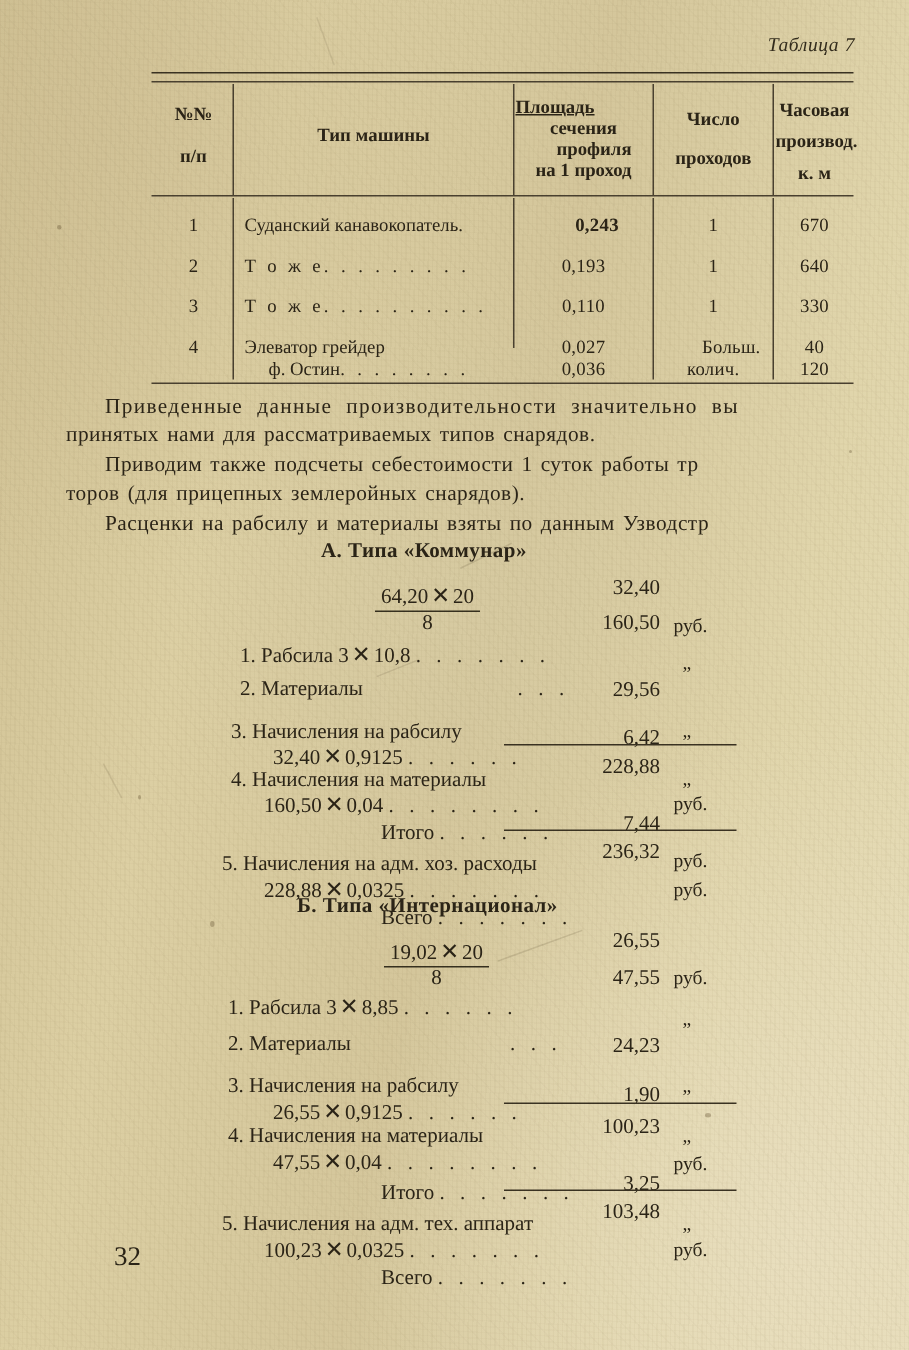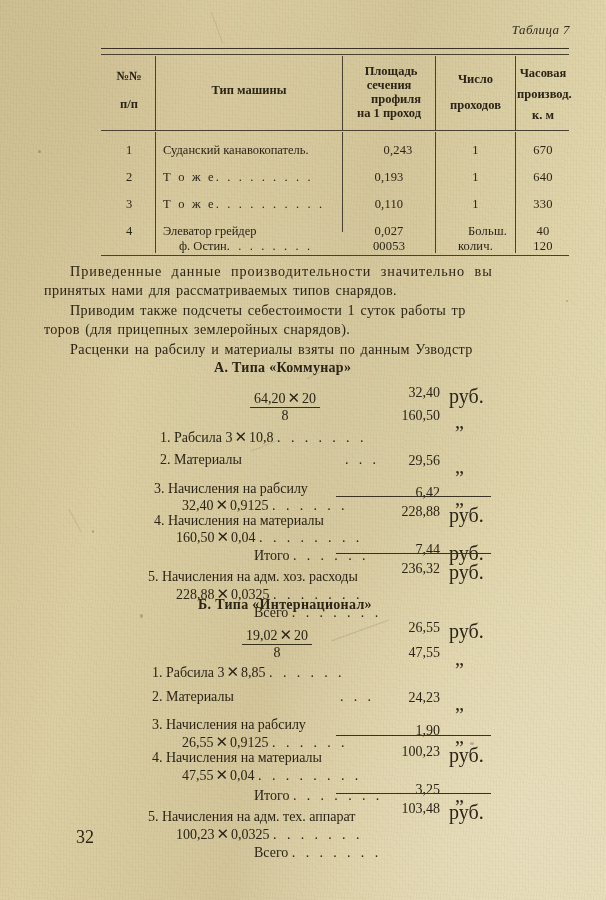--- a/index.html
+++ b/index.html
@@ -122,22 +122,23 @@
   .dots { letter-spacing: 3.4px; }
   .val {
     position: absolute;
     font-size: 14px;
     text-align: right;
     width: 70px;
     color: #2b2417;
   }
   .unit {
     position: absolute;
-    font-size: 20px;
-    color: #2b2417;
+    font-size: 13px;
+    color: #2b2417;
+    margin-top: 24px;
   }
   .times { font-size: 15px; padding: 0 2px; }
 
   
   .frac {
     position: absolute;
     display: inline-block;
     text-align: center;
     font-size: 14px;
     line-height: 15px;
@@ -189,55 +190,55 @@
       <div class="vrule" style="left:414px; top:8px; height:74px;"></div>
       <div class="vrule" style="left:54px;  top:84px; height:121px;"></div>
       <div class="vrule" style="left:241px; top:84px; height:100px;"></div>
       <div class="vrule" style="left:334px; top:84px; height:121px;"></div>
       <div class="vrule" style="left:414px; top:84px; height:121px;"></div>
 
       <div class="cellhdr" style="left:6px;  top:21px; width:44px;">№№</div>
       <div class="cellhdr" style="left:6px;  top:49px; width:44px;">п/п</div>
       <div class="cellhdr" style="left:56px; top:35px; width:184px;">Тип машины</div>
 
-      <div class="cellhdr" style="left:254px; top:16px; width:72px;">Площадь</div>
+      <div class="cellhdr" style="left:233px; top:16px; width:72px;text-decoration:underline;">Площадь</div>
       <div class="cellhdr" style="left:243px; top:30px; width:90px;">сечения</div>
       <div class="cellhdr" style="left:243px; top:44px; width:104px;">профиля</div>
       <div class="cellhdr" style="left:243px; top:58px; width:90px;">на 1 проход</div>
 
       <div class="cellhdr" style="left:336px; top:24px; width:77px;">Число</div>
       <div class="cellhdr" style="left:336px; top:50px; width:77px;">проходов</div>
 
       <div class="cellhdr" style="left:416px; top:18px; width:52px;">Часовая</div>
       <div class="cellhdr" style="left:416px; top:39px; width:52px;">производ.</div>
       <div class="cellhdr" style="left:416px; top:60px; width:52px;">к. м</div>
 
       <div class="cell ctr" style="left:6px; top:95px; width:44px;">1</div>
       <div class="cell" style="left:62px; top:95px;"><span>Суданский канавокопатель</span><span class="leader">.</span></div>
-      <div class="cell num" style="left:243px; top:95px; width:108px;">0,243</div>
+      <div class="cell num" style="left:243px; top:95px; width:108px;font-weight:bold;">0,243</div>
       <div class="cell num" style="left:336px; top:95px; width:77px;">1</div>
       <div class="cell num" style="left:416px; top:95px; width:52px;">670</div>
 
       <div class="cell ctr" style="left:6px; top:122px; width:44px;">2</div>
       <div class="cell" style="left:62px; top:122px;"><span class="sp">Т о   ж е</span><span class="leader">. . . . . . .  . .</span></div>
       <div class="cell num" style="left:243px; top:122px; width:90px;">0,193</div>
       <div class="cell num" style="left:336px; top:122px; width:77px;">1</div>
       <div class="cell num" style="left:416px; top:122px; width:52px;">640</div>
 
       <div class="cell ctr" style="left:6px; top:149px; width:44px;">3</div>
       <div class="cell" style="left:62px; top:149px;"><span class="sp">Т о   ж е</span><span class="leader">. . . . . . . . . .</span></div>
       <div class="cell num" style="left:243px; top:149px; width:90px;">0,110</div>
       <div class="cell num" style="left:336px; top:149px; width:77px;">1</div>
       <div class="cell num" style="left:416px; top:149px; width:52px;">330</div>
 
       <div class="cell ctr" style="left:6px; top:176px; width:44px;">4</div>
       <div class="cell" style="left:62px; top:176px;">Элеватор грейдер</div>
       <div class="cell" style="left:78px; top:191px;"><span>ф. Остин</span><span class="leader">. . . . . . . .</span></div>
       <div class="cell num" style="left:243px; top:176px; width:90px;">0,027</div>
-      <div class="cell num" style="left:243px; top:191px; width:90px;">00053</div>
+      <div class="cell num" style="left:243px; top:191px; width:90px;">0,036</div>
       <div class="cell num" style="left:336px; top:176px; width:101px;">Больш.</div>
       <div class="cell num" style="left:336px; top:191px; width:77px;">колич.</div>
       <div class="cell num" style="left:416px; top:176px; width:52px;">40</div>
       <div class="cell num" style="left:416px; top:191px; width:52px;">120</div>
     </div>
 
     <div class="para just1" style="left:44px; top:262px;"><span class="ind"></span><span>Приведенные   данные   производительности   значительно   вы</span></div>
     <div class="para just2" style="left:44px; top:281px;">принятых нами для рассматриваемых типов снарядов.</div>
 
     <div class="para just2" style="left:44px; top:301px;"><span class="ind"></span><span>Приводим также подсчеты себестоимости 1  суток  работы тр</span></div>
@@ -324,21 +325,21 @@
       <span>Рабсила 3</span><span class="times">✕</span><span>8,85</span>
       <span class="dots">. . . . . .</span>
     </div>
     <div class="val" style="left:370px; top:620px;">26,55</div>
     <div class="unit" style="left:449px; top:620px;">руб.</div>
 
     <div class="line" style="left:152px; top:645px;">
       <span>2.</span>
       <span>Материалы</span>
     </div>
-    <div class="frac" style="left:242px; top:628px;">
+    <div class="frac" style="left:256px; top:628px;">
       <span class="top"><span>19,02</span><span class="times">✕</span><span>20</span></span>
       <span class="bar"></span>
       <span class="bot">8</span>
     </div>
     <div class="line dots" style="left:340px; top:645px;">. . .</div>
     <div class="val" style="left:370px; top:645px;">47,55</div>
     <div class="unit" style="left:455px; top:647px;">„</div>
 
     <div class="line" style="left:152px; top:673px;">
       <span>3.</span>

